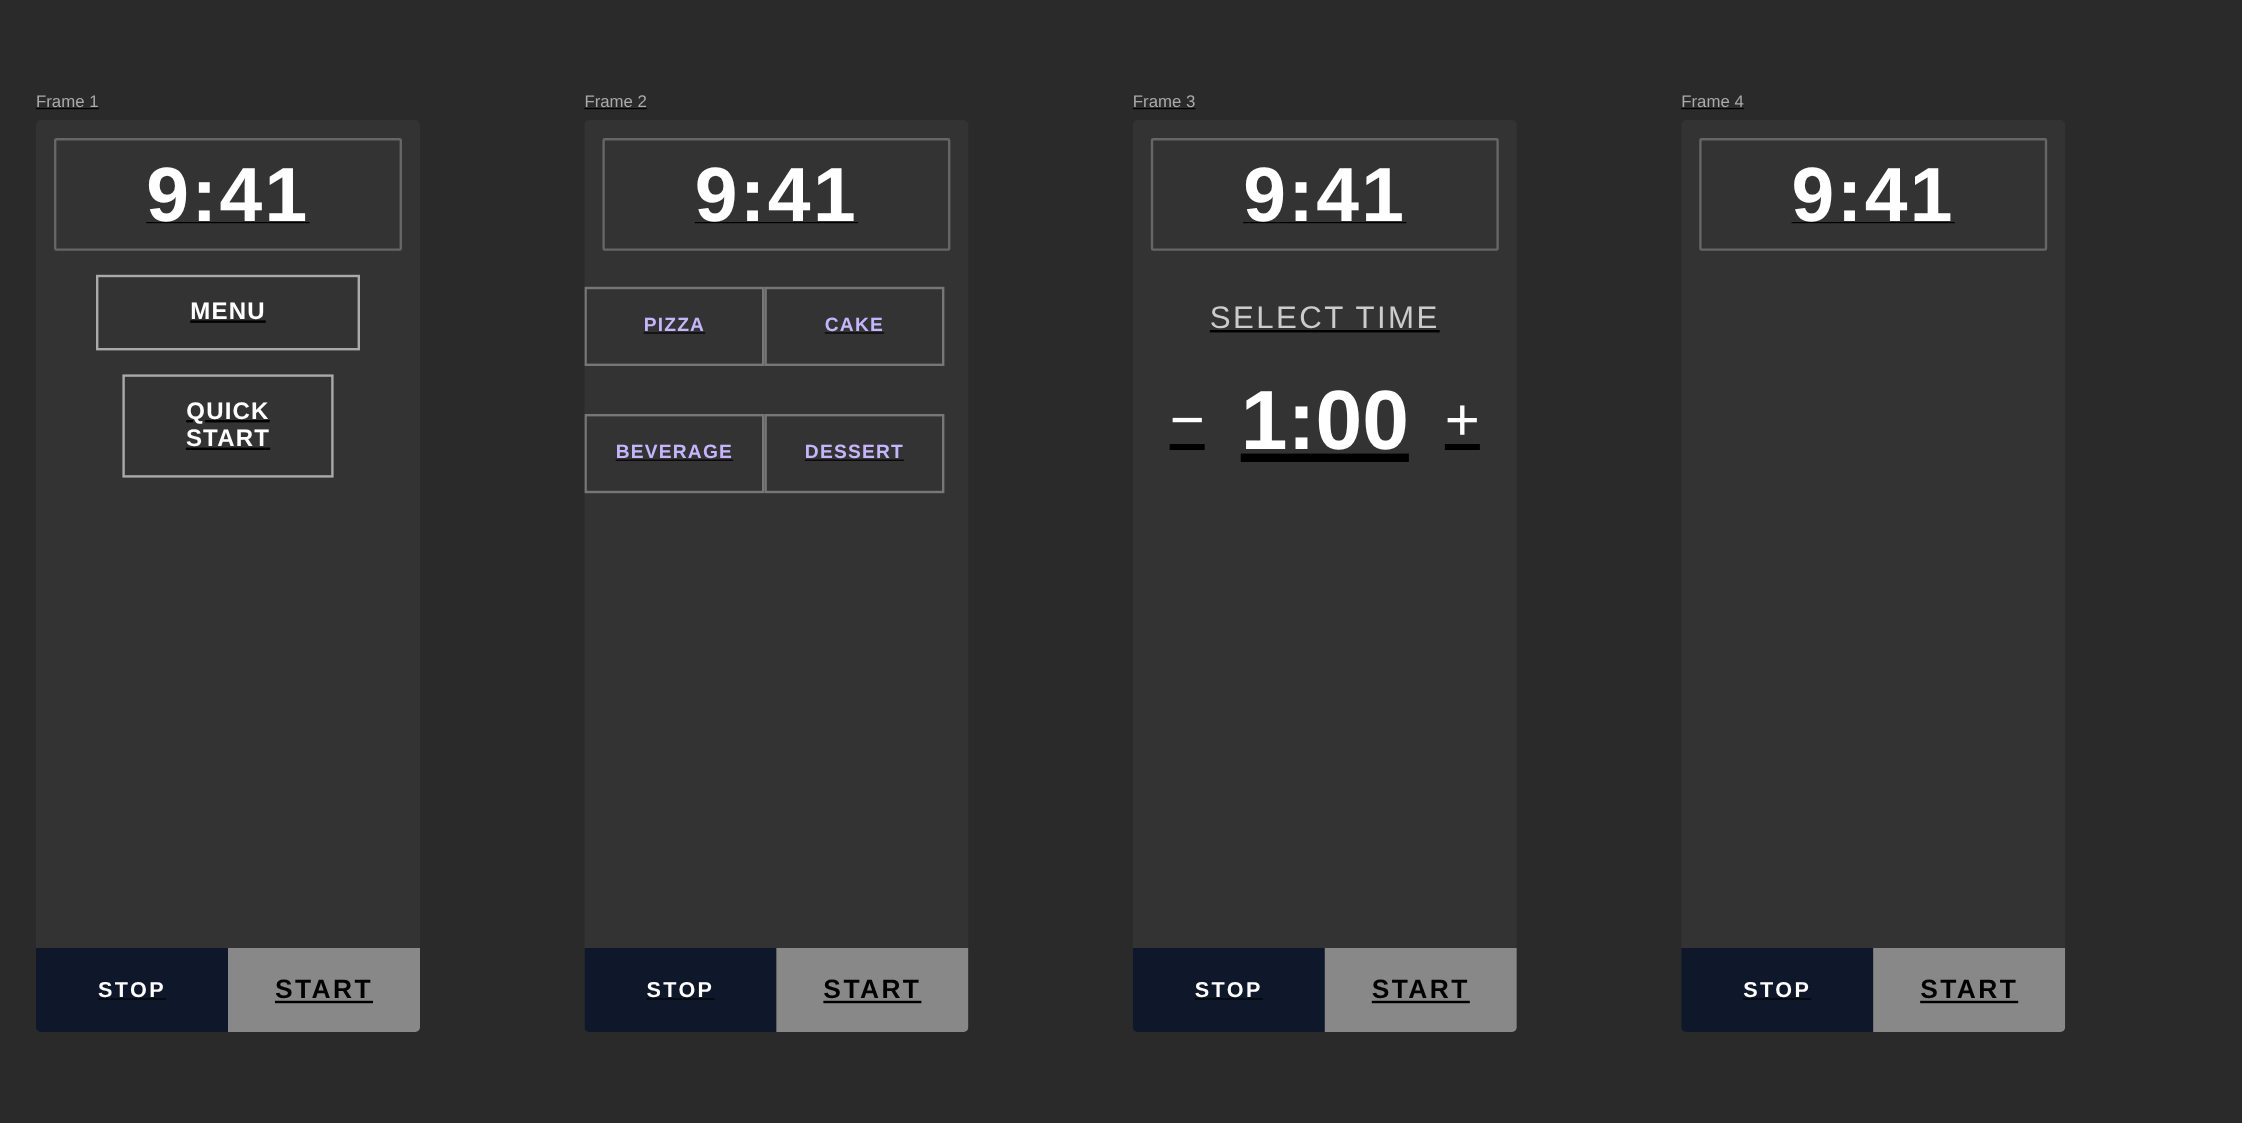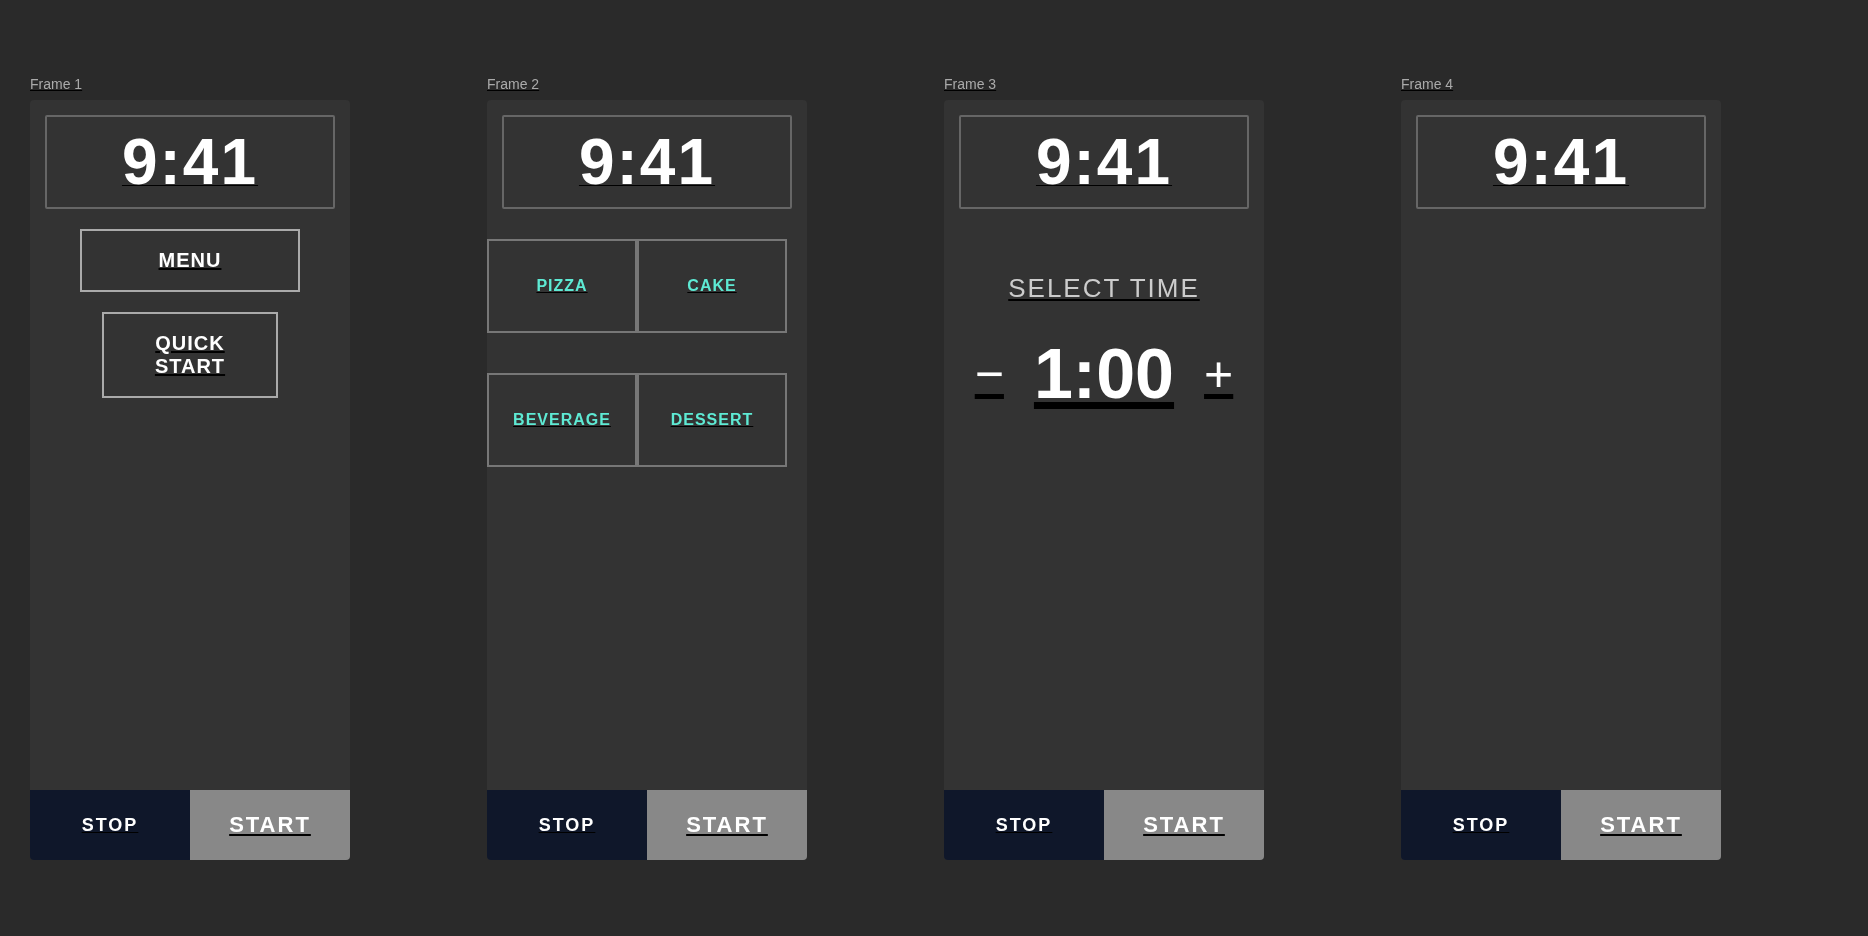--- a/index.html
+++ b/index.html
@@ -117,36 +117,36 @@
     .menu-row {
       display: flex;
       flex-direction: row;
       gap: 0;
       width: 100%;
     }
 
     .menu-item {
       border: 2px solid #777777;
       background: transparent;
-      color: #5eead4;
+      color: #c4b5fd;
       font-size: 16px;
       font-weight: bold;
-      padding: 36px 10px;
+      padding: 22px 10px;
       cursor: pointer;
       flex: 1;
       text-align: center;
       letter-spacing: 1px;
     }
 
     
     .select-time-container {
       display: flex;
       flex-direction: column;
       align-items: center;
-      margin-top: 64px;
+      margin-top: 40px;
       width: 100%;
     }
 
     .select-time-label {
       color: #cccccc;
       font-size: 26px;
       letter-spacing: 2px;
       margin-bottom: 30px;
     }
 
@@ -195,21 +195,21 @@
       border: none;
       padding: 22px 0;
       cursor: pointer;
       text-align: center;
       letter-spacing: 2px;
     }
 
     .start-btn {
       flex: 1;
       background-color: #888888;
-      color: #ffffff;
+      color: #000000;
       font-size: 22px;
       font-weight: bold;
       border: none;
       padding: 22px 0;
       cursor: pointer;
       text-align: center;
       letter-spacing: 2px;
     }
 
     .frame-inner {

